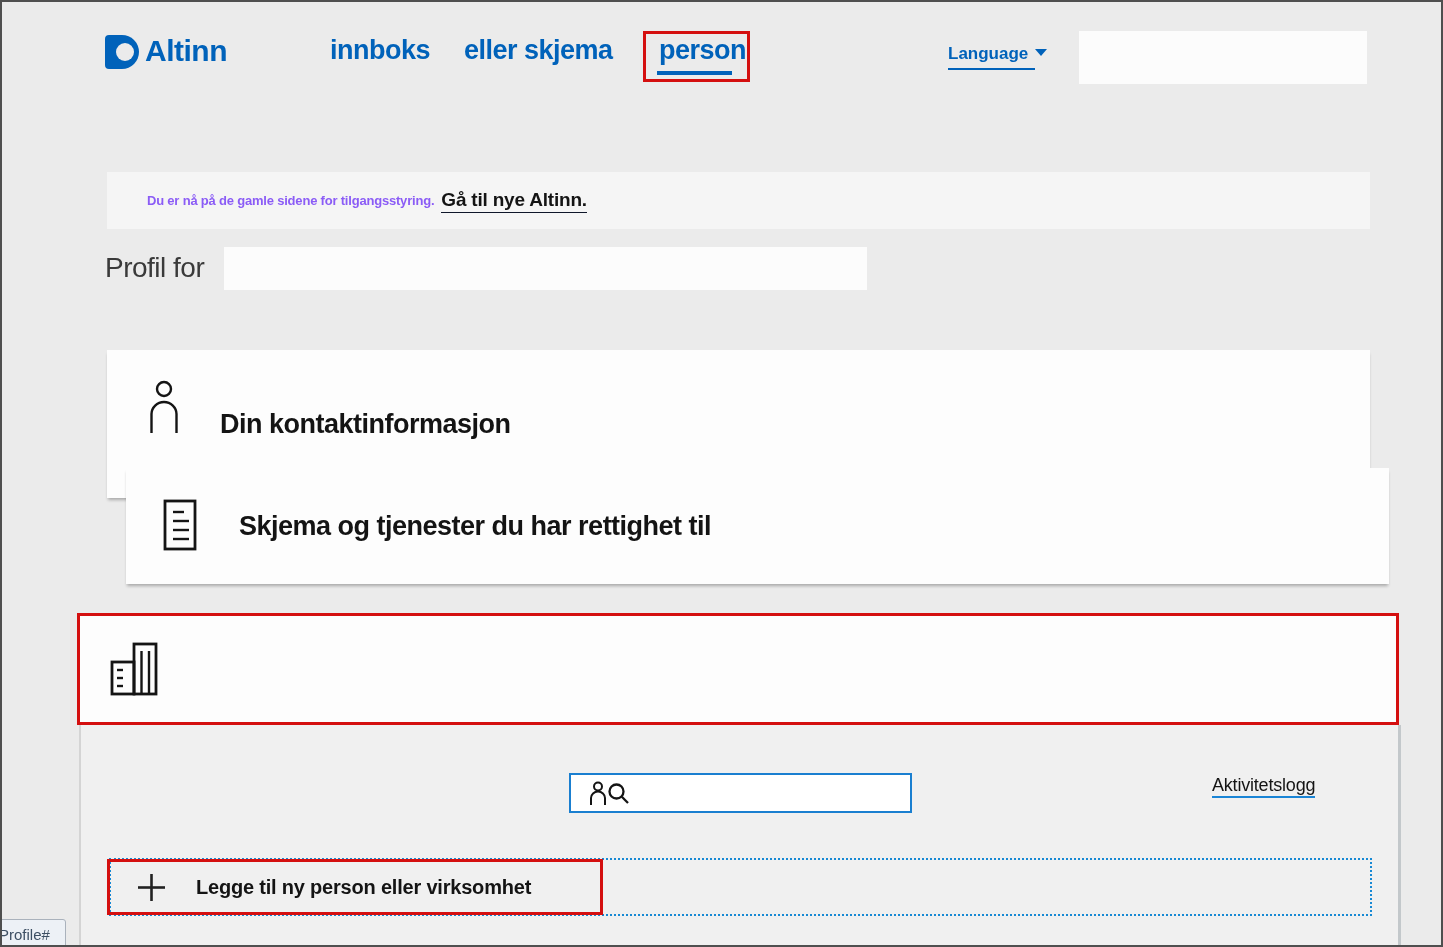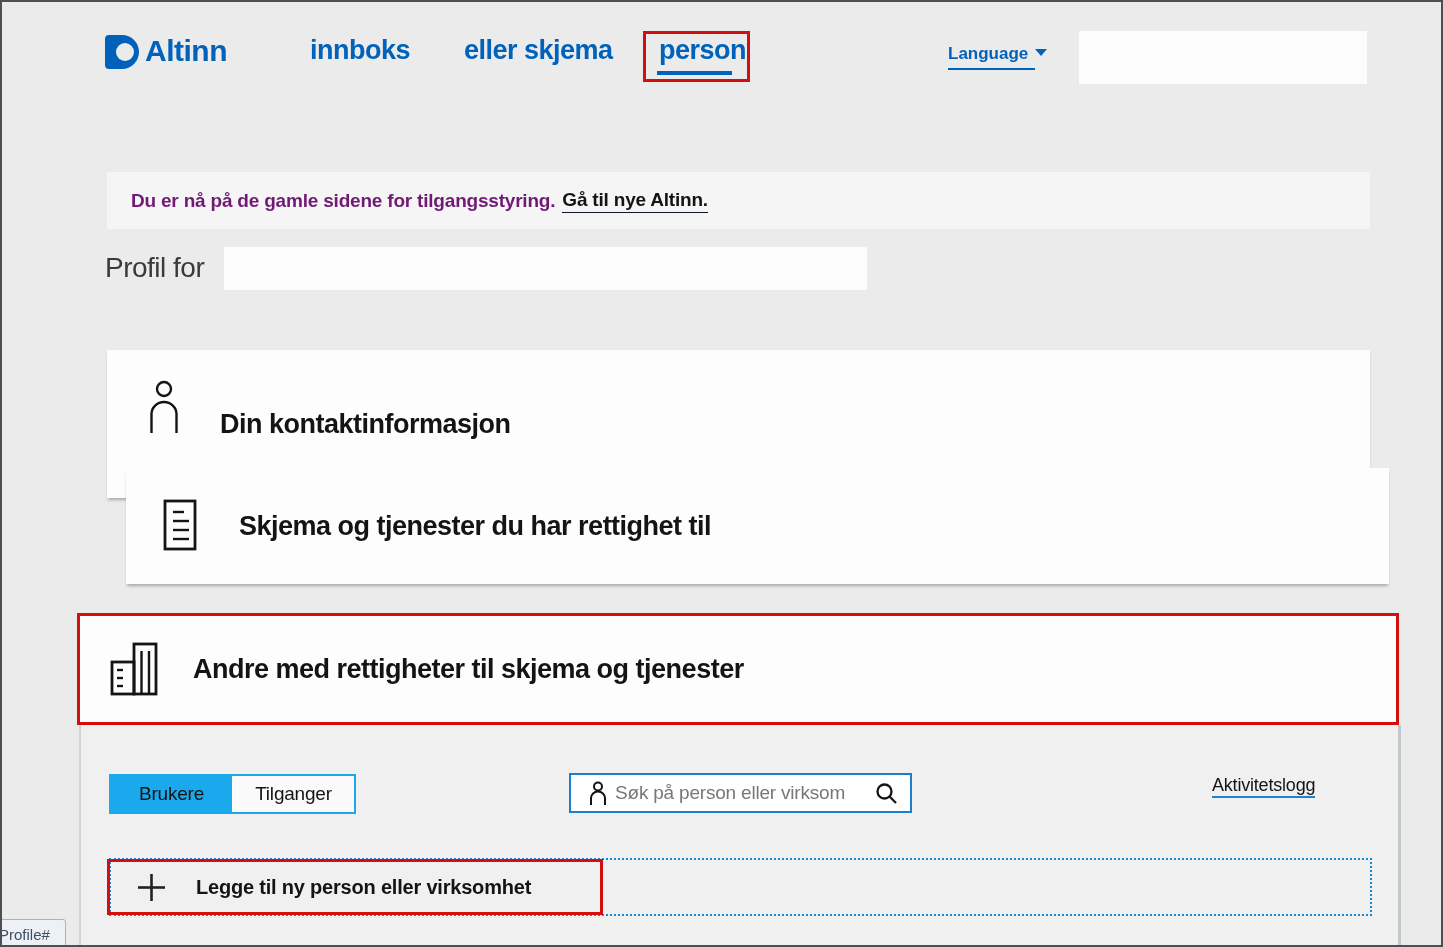--- a/index.html
+++ b/index.html
@@ -29,41 +29,41 @@
     background:#ebebeb;border-radius:50%;
   }
   .brand{
     left:143px;top:32px;
     font-size:30px;font-weight:700;color:#0062BA;letter-spacing:-0.5px;
   }
   .nav-link{
     top:33px;font-size:27px;font-weight:700;color:#0062BA;letter-spacing:-0.5px;
     cursor:pointer;white-space:nowrap;
   }
-  .nav-innboks{left:308px;text-align:right;}
+  .nav-innboks{left:328px;text-align:right;}
   .nav-alleskjema{left:462px;}
   .nav-profil{left:657px;}
   .profil-underline{left:655px;top:69px;width:75px;height:4px;background:#0062BA;}
   .language{
     left:946px;top:42px;font-size:17px;font-weight:700;color:#0062BA;cursor:pointer;
   }
   .caret-down{
     display:inline-block;width:0;height:0;margin-left:7px;vertical-align:3px;
     border-left:6px solid transparent;border-right:6px solid transparent;
     border-top:7px solid #0062BA;
   }
   .language-underline{left:946px;top:66px;width:87px;height:2px;background:#0062BA;}
   .user-box{left:1077px;top:29px;width:288px;height:53px;background:#fcfcfc;}
 
   
   .banner{
     left:105px;top:170px;width:1263px;height:57px;background:#f5f5f5;
     display:flex;align-items:center;
   }
-  .banner-text{font-size:19px;font-weight:700;color:#701a75;margin-left:24px;letter-spacing:-0.2px;}
+  .banner-text{font-size:13px;font-weight:700;color:#8b5cf6;margin-left:40px;letter-spacing:-0.2px;}
   .banner-link{
     font-size:19px;font-weight:700;color:#141414;margin-left:7px;letter-spacing:-0.2px;
     border-bottom:1px solid #0f172a;padding-bottom:1px;cursor:pointer;
   }
 
   
   .profil-for-label{left:103px;top:250px;font-size:28px;font-weight:400;color:#3a3a3a;letter-spacing:-0.5px;}
   .profil-for-box{left:222px;top:245px;width:643px;height:43px;background:#fcfcfc;}
 
   
@@ -204,38 +204,32 @@
       <svg width="48" height="56" viewBox="0 0 48 56">
         <rect x="2" y="22" width="22" height="32" fill="none" stroke="#141414" stroke-width="2.8"></rect>
         <line x1="7" y1="30" x2="13" y2="30" stroke="#141414" stroke-width="2.4"></line>
         <line x1="7" y1="38" x2="13" y2="38" stroke="#141414" stroke-width="2.4"></line>
         <line x1="7" y1="46" x2="13" y2="46" stroke="#141414" stroke-width="2.4"></line>
         <rect x="24" y="4" width="22" height="50" fill="none" stroke="#141414" stroke-width="2.8"></rect>
         <line x1="31.5" y1="11" x2="31.5" y2="54" stroke="#141414" stroke-width="2.4"></line>
         <line x1="39" y1="11" x2="39" y2="54" stroke="#141414" stroke-width="2.4"></line>
       </svg>
     </span>
-    <span class="card-title">Andre med rettigheter til skjema og tjenester</span>
   </div>
 
   <div class="abs panel">
 
-    <div class="abs tabs">
-      <div class="tab active">Brukere</div>
-      <div class="tab inactive">Tilganger</div>
-    </div>
 
     <div class="abs searchbox">
       <span class="search-person">
         <svg width="18" height="25" viewBox="0 0 18 25">
           <circle cx="9" cy="5.5" r="4" fill="none" stroke="#141414" stroke-width="2"></circle>
           <path d="M2 24 V17 a7 6.5 0 0 1 14 0 V24" fill="none" stroke="#141414" stroke-width="2"></path>
         </svg>
       </span>
-      <input type="text" placeholder="Søk på person eller virksom" style="">
       <span class="search-mag">
         <svg width="23" height="23" viewBox="0 0 23 23">
           <circle cx="9.5" cy="9.5" r="7" fill="none" stroke="#141414" stroke-width="2.3"></circle>
           <line x1="14.8" y1="14.8" x2="21" y2="21" stroke="#141414" stroke-width="2.3"></line>
         </svg>
       </span>
     </div>
 
     <div class="abs activity-log">Aktivitetslogg</div>
 

